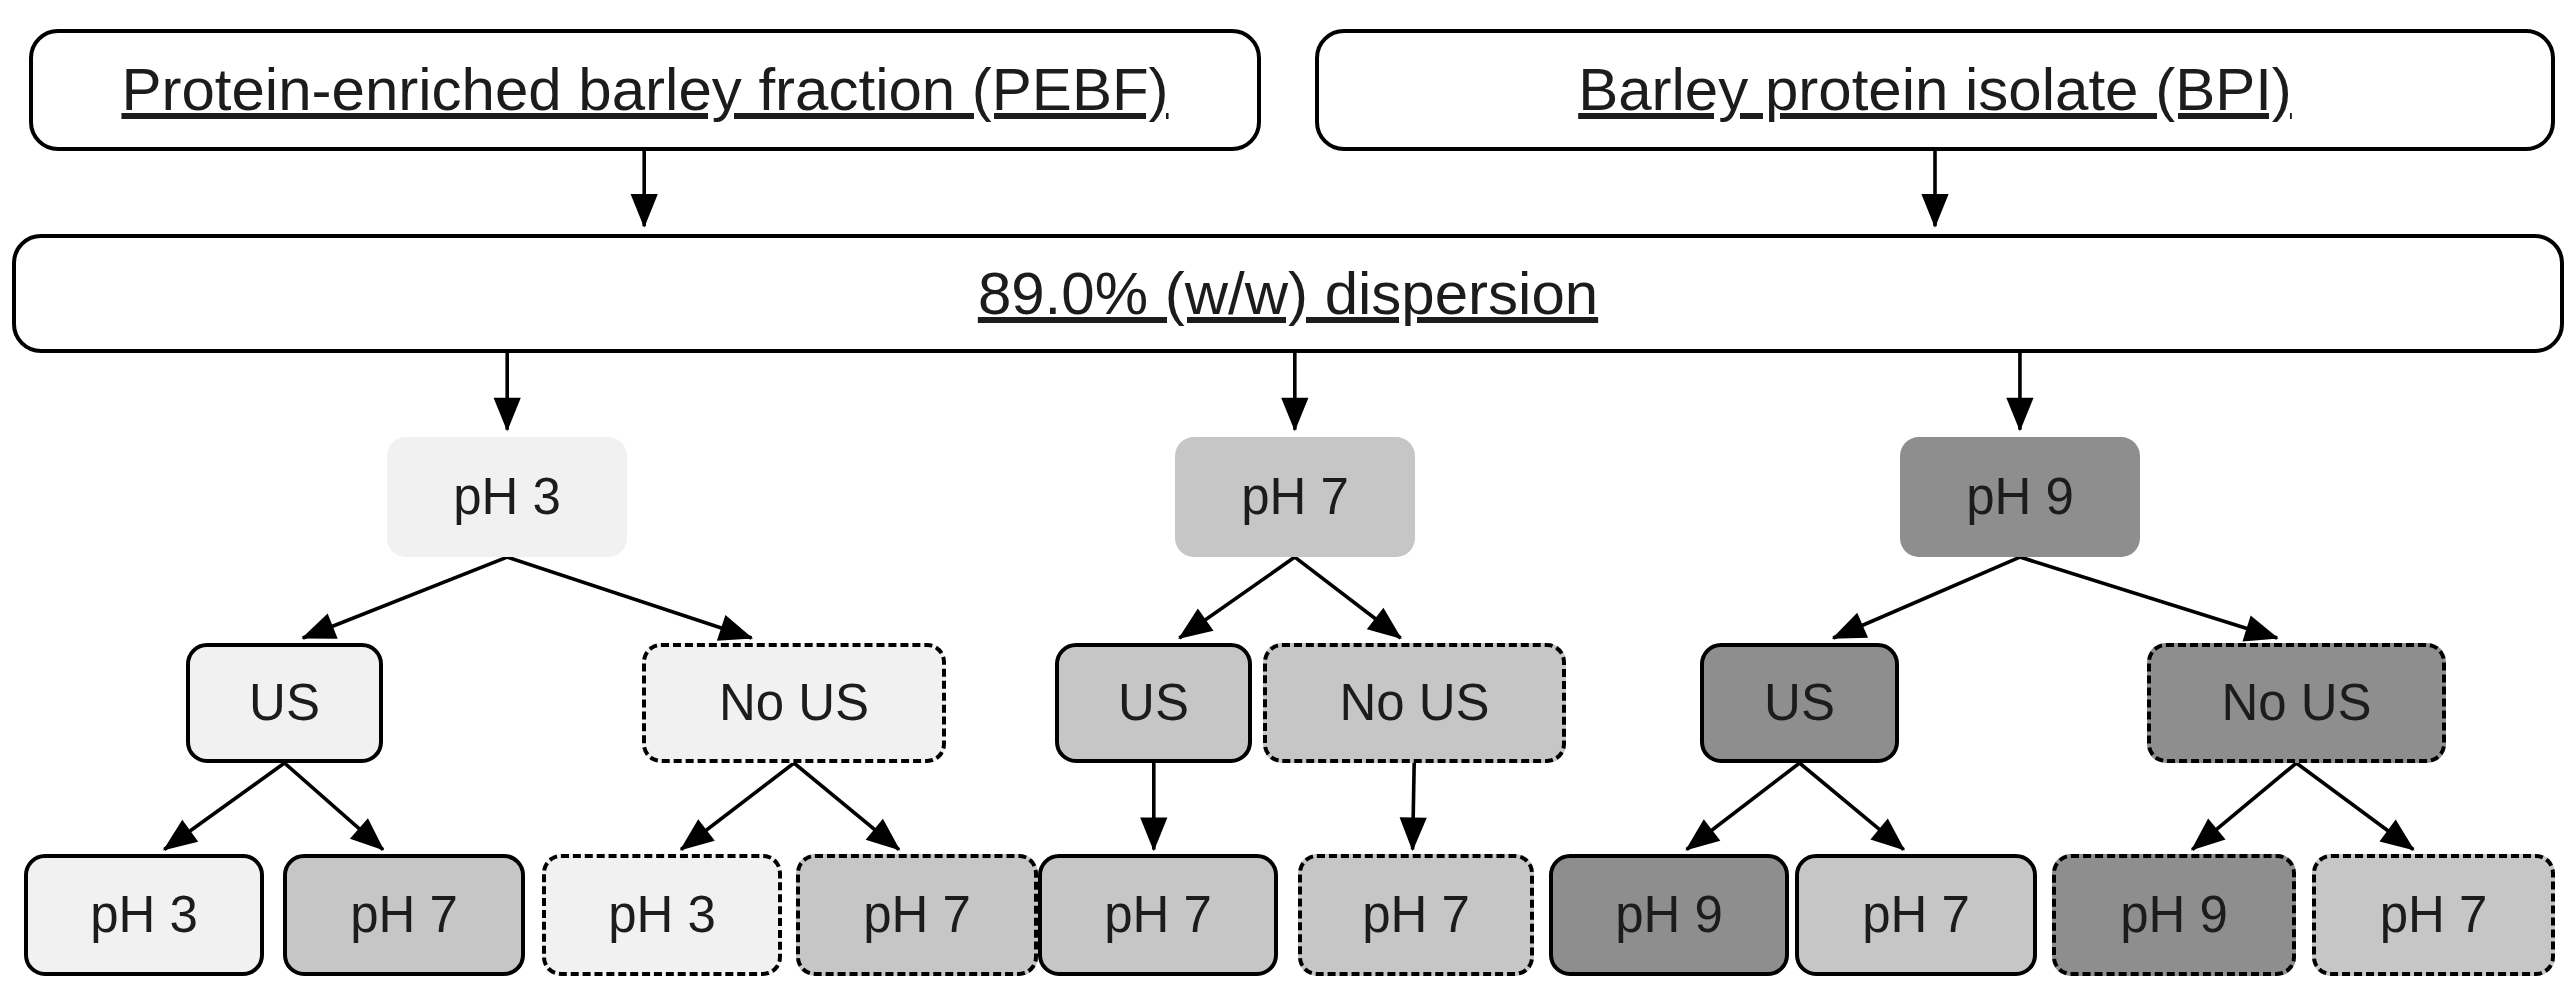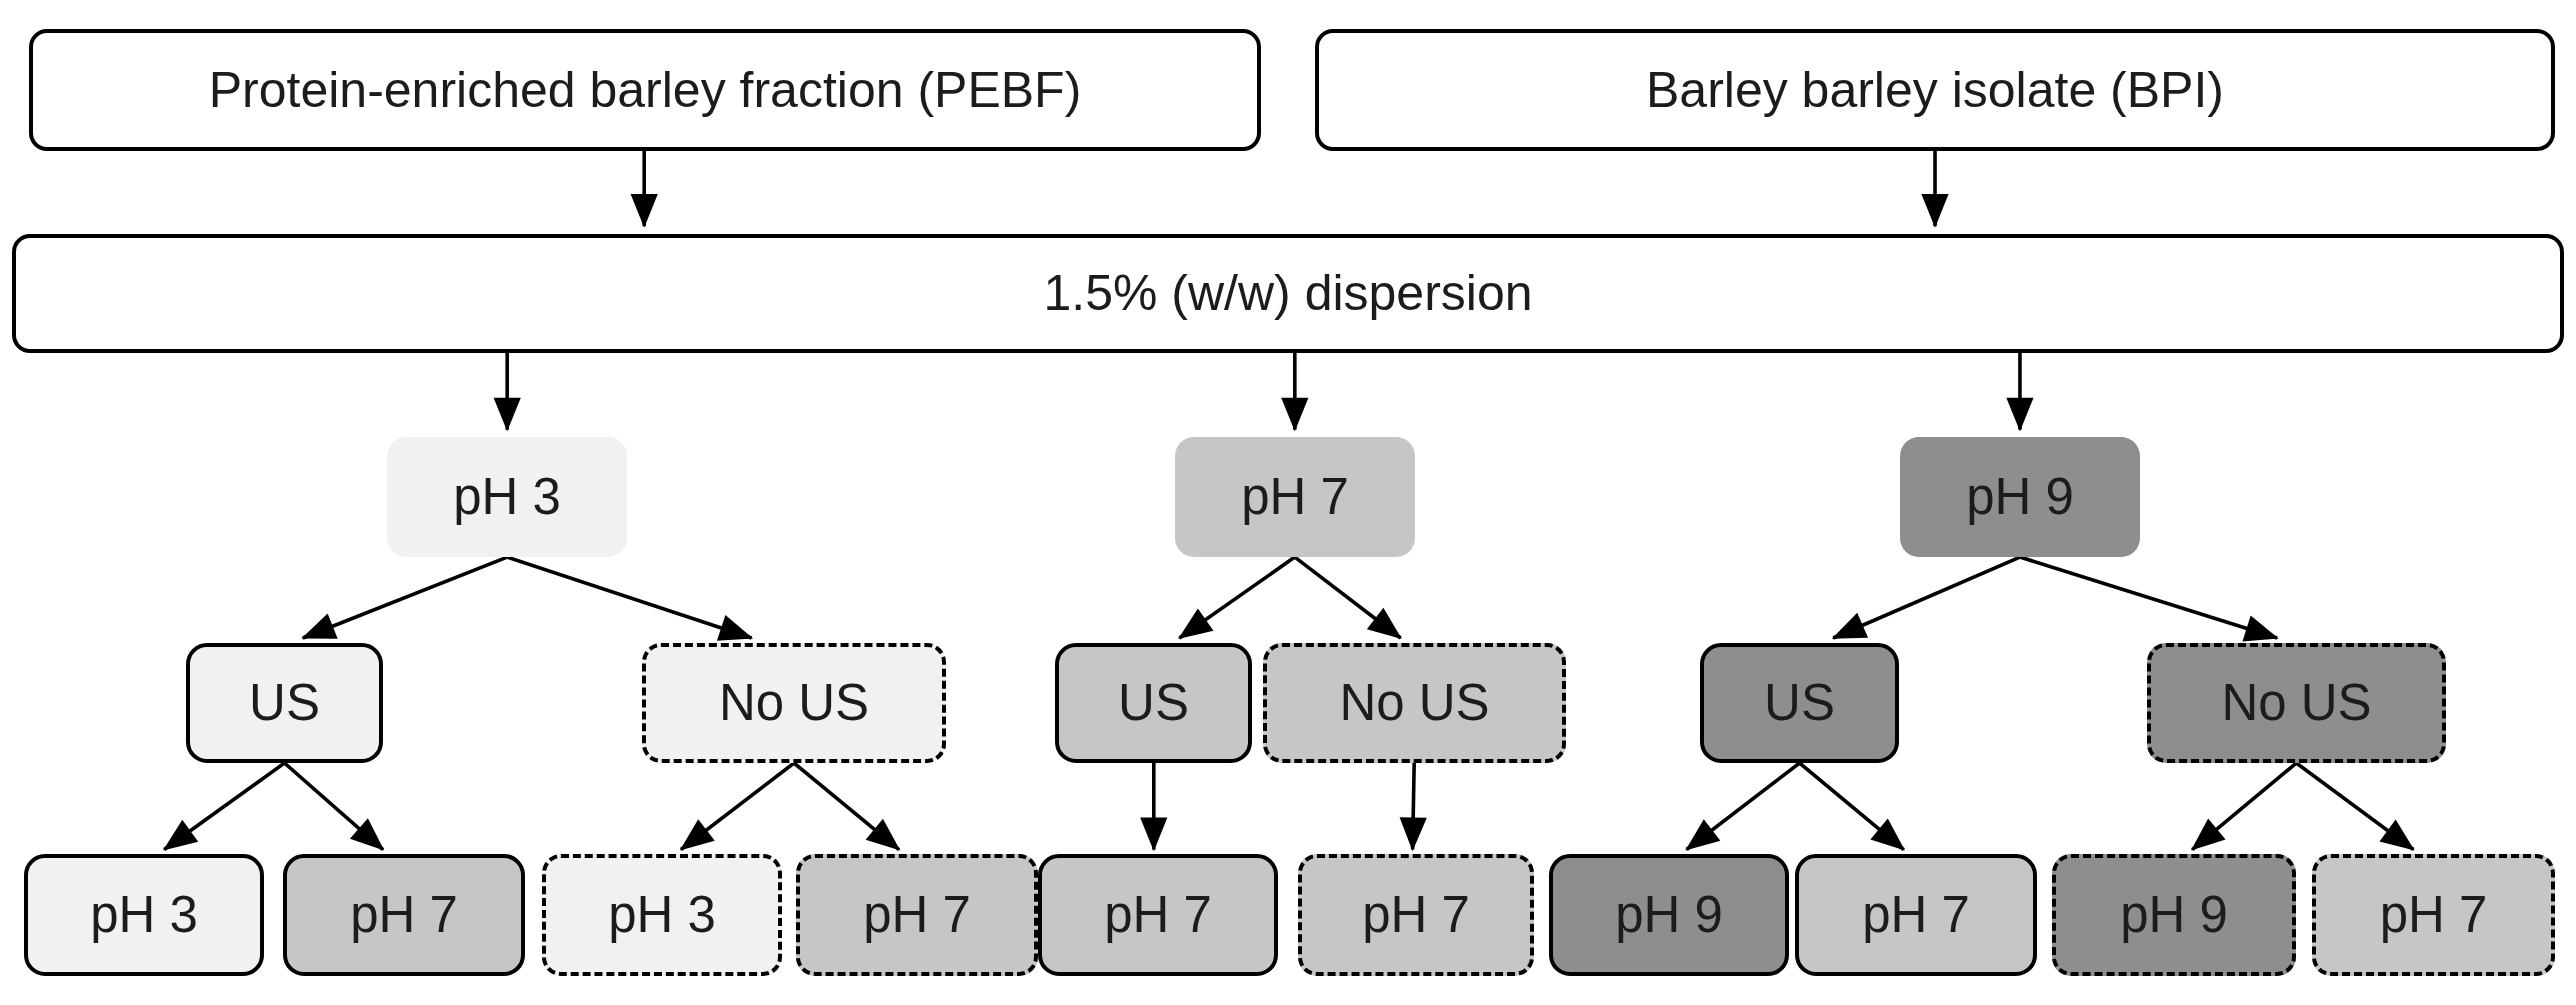--- a/index.html
+++ b/index.html
@@ -31,22 +31,23 @@
     justify-content: center;
     text-align: center;
     color: #1c1c1c;
     font-size: 51px;
     line-height: 1.1;
     background: #ffffff;
     white-space: nowrap;
   }
   .big {
     border: 4.8px solid #000000;
-    border-radius: 18px;
-    font-size: 50px;
+    border-radius: 29px;
+    font-size: 60px;
+    text-decoration: underline;
   }
   .plain {
     border: none;
     border-radius: 19px;
   }
   .solid {
     border: 4.8px solid #000000;
     border-radius: 21px;
   }
   .dashed {
@@ -119,23 +120,23 @@
       <line x1="1440" y1="952" x2="1440" y2="1060" marker-end="url(#ah)"></line>
       <line x1="1765" y1="952" x2="1763" y2="1060" marker-end="url(#ah)"></line>
       <line x1="2246" y1="952" x2="2105" y2="1060" marker-end="url(#ah)"></line>
       <line x1="2246" y1="952" x2="2376" y2="1060" marker-end="url(#ah)"></line>
       <line x1="2866" y1="952" x2="2736" y2="1060" marker-end="url(#ah)"></line>
       <line x1="2866" y1="952" x2="3012" y2="1060" marker-end="url(#ah)"></line>
     </g>
   </svg>
 
   <div class="box big src-pebf" style="background: rgb(255, 255, 255);">Protein-enriched barley fraction (PEBF)</div>
-  <div class="box big src-bpi" style="background: rgb(255, 255, 255);">Barley barley isolate (BPI)</div>
+  <div class="box big src-bpi" style="background: rgb(255, 255, 255);">Barley protein isolate (BPI)</div>
 
-  <div class="box big disp" style="background: rgb(255, 255, 255);">1.5% (w/w) dispersion</div>
+  <div class="box big disp" style="background: rgb(255, 255, 255);">89.0% (w/w) dispersion</div>
 
   <div class="box plain ph3" style="background: rgb(241, 241, 241);">pH 3</div>
   <div class="box plain ph7" style="background: rgb(198, 198, 198);">pH 7</div>
   <div class="box plain ph9" style="background: rgb(142, 142, 142);">pH 9</div>
 
   <div class="box solid us1" style="background: rgb(241, 241, 241);">US</div>
   <div class="box dashed nous1" style="background: rgb(241, 241, 241);">No US</div>
   <div class="box solid us2" style="background: rgb(198, 198, 198);">US</div>
   <div class="box dashed nous2" style="background: rgb(198, 198, 198);">No US</div>
   <div class="box solid us3" style="background: rgb(142, 142, 142);">US</div>

